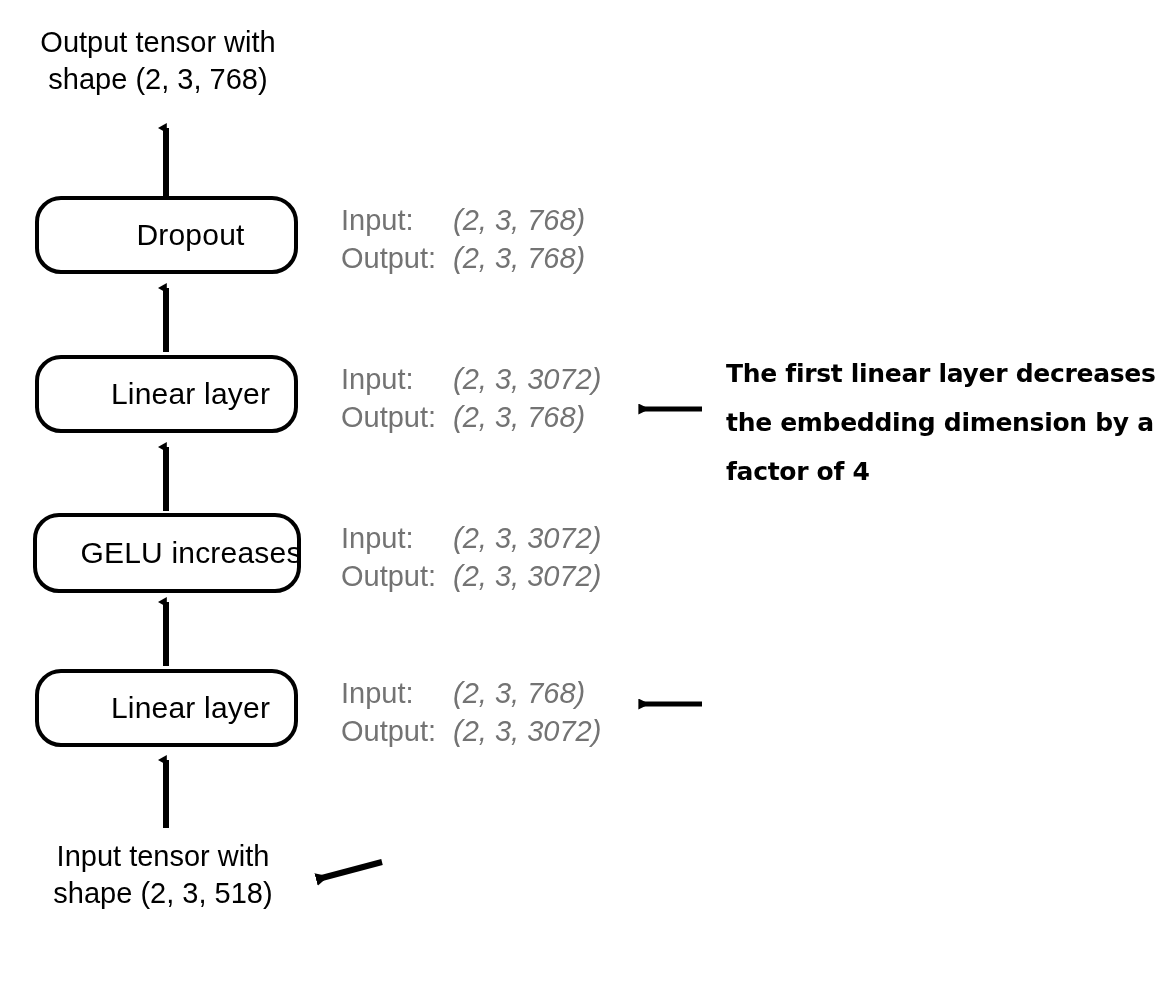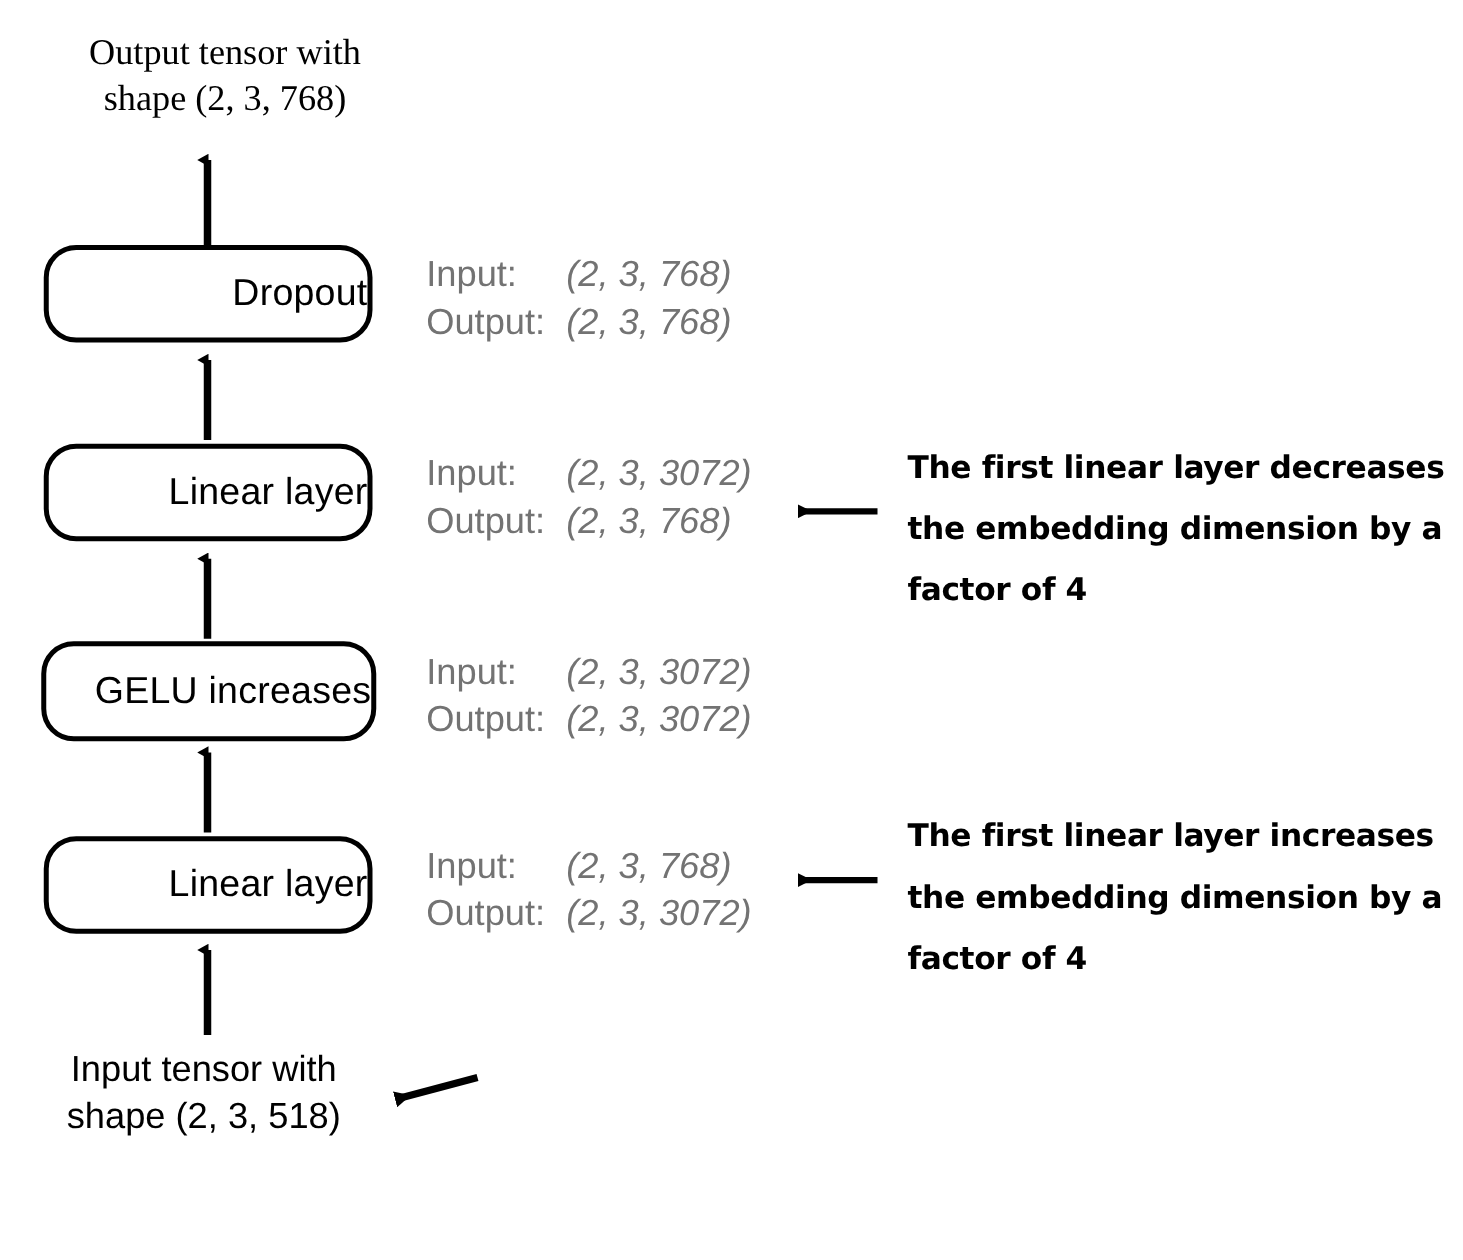--- a/index.html
+++ b/index.html
@@ -26,21 +26,21 @@
 
   
   .node-box {
     position: absolute;
     box-sizing: border-box;
     border: 4px solid #000;
     border-radius: 26px;
     background: #ffffff;
     display: flex;
     align-items: center;
-    justify-content: flex-end;
+    justify-content: center;
     font-size: 30px;
     line-height: 1;
     letter-spacing: 0.2px;
     color: #000;
     white-space: nowrap;
     padding-left: 48px;
   }
 
   
   .tensor-caption {
@@ -122,21 +122,21 @@
 
     <g>
       <line x1="702" y1="704" x2="640" y2="704" stroke="#000" stroke-width="5" marker-end="url(#ah-left)"></line>
     </g>
 
     <g>
       <line x1="382" y1="862" x2="318" y2="879" stroke="#000" stroke-width="6" marker-end="url(#ah-left-big)"></line>
     </g>
   </svg>
 
-  <div class="tensor-caption" style="left:30px; top:24px; width:300px;font-family:Liberation Serif, serif;">Output tensor with
+  <div class="tensor-caption" style="left:8px; top:24px; width:300px;">Output tensor with
 shape (2, 3, 768)</div>
 
   <div class="node-box" style="left:35px; top:196px; width:263px; height:78px;">
     <span>Dropout</span>
   </div>
 
   <div class="node-box" style="left:35px; top:355px; width:263px; height:78px;">
     <span>Linear layer</span>
   </div>
 
@@ -187,19 +187,18 @@
       <span class="io-value">(2, 3, 768)</span>
     </div>
     <div class="io-row">
       <span class="io-label">Output:</span>
       <span class="io-value">(2, 3, 3072)</span>
     </div>
   </div>
 
   <div class="annotation" style="left:726px; top:350px; width:432px;">The first linear layer decreases the embedding dimension by a factor of 4</div>
 
-  <div class="annotation" style="left:726px; top:645px; width:432px;">The first linear layer increases the embedding dimension by a factor of 4</div>
 
 
   <div class="tensor-caption" style="left:18px; top:838px; width:290px;">Input tensor with
 shape (2, 3, 518)</div>
 
 </div>
 
 </body></html>

